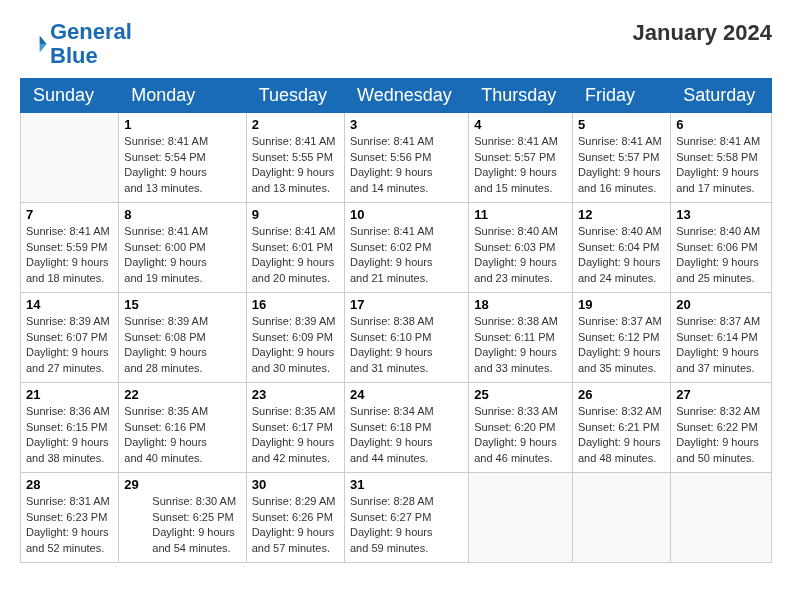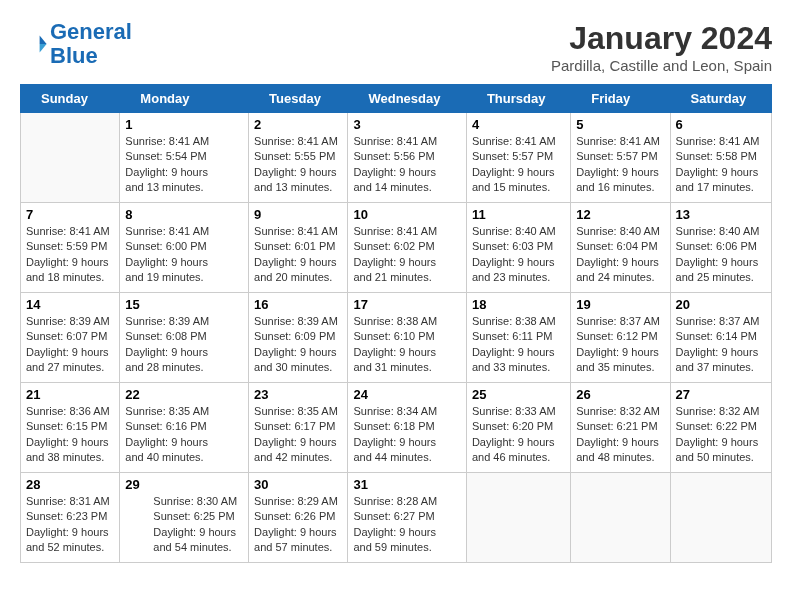--- a/index.html
+++ b/index.html
@@ -32,42 +32,42 @@
     }
     .logo-icon {
       width: 28px;
       height: 28px;
       margin-right: 2px;
     }
     .title-block {
       text-align: right;
     }
     .month-title {
-      font-size: 32px;
+      font-size: 22px;
       font-weight: bold;
       color: #333;
     }
     .subtitle {
       font-size: 15px;
       color: #555;
     }
     table {
       width: 100%;
       border-collapse: collapse;
       font-size: 11.5px;
     }
     thead tr {
       background-color: #1a6bb5;
       color: #fff;
     }
     thead th {
-      padding: 6px 20px;
+      padding: 6px 12px;
       text-align: left;
-      font-weight: bold;
-      font-size: 13px;
+      font-weight: normal;
+      font-size: 18px;
       border: 1px solid #1a6bb5;
     }
     tbody tr {
       vertical-align: top;
     }
     tbody td {
       border: 1px solid #ccc;
       padding: 4px 5px;
       min-height: 80px;
       height: 90px;
@@ -99,21 +99,20 @@
       <polygon points="28,8 38,20 28,20" fill="#1a6bb5"></polygon>
       <polygon points="28,20 38,20 28,32" fill="#3a9fd5"></polygon>
     </svg>
     <div class="logo-text">
       <div><span>General</span></div>
       <div><span style="color:#1a6bb5;">Blue</span></div>
     </div>
   </div>
   <div class="title-block">
     <div class="month-title">January 2024</div>
-    <div class="subtitle">Pardilla, Castille and Leon, Spain</div>
   </div>
 </div>
 
 <table>
   <thead>
     <tr>
     <th>Sunday</th>
         <th>Monday</th>
         <th>Tuesday</th>
         <th>Wednesday</th>

